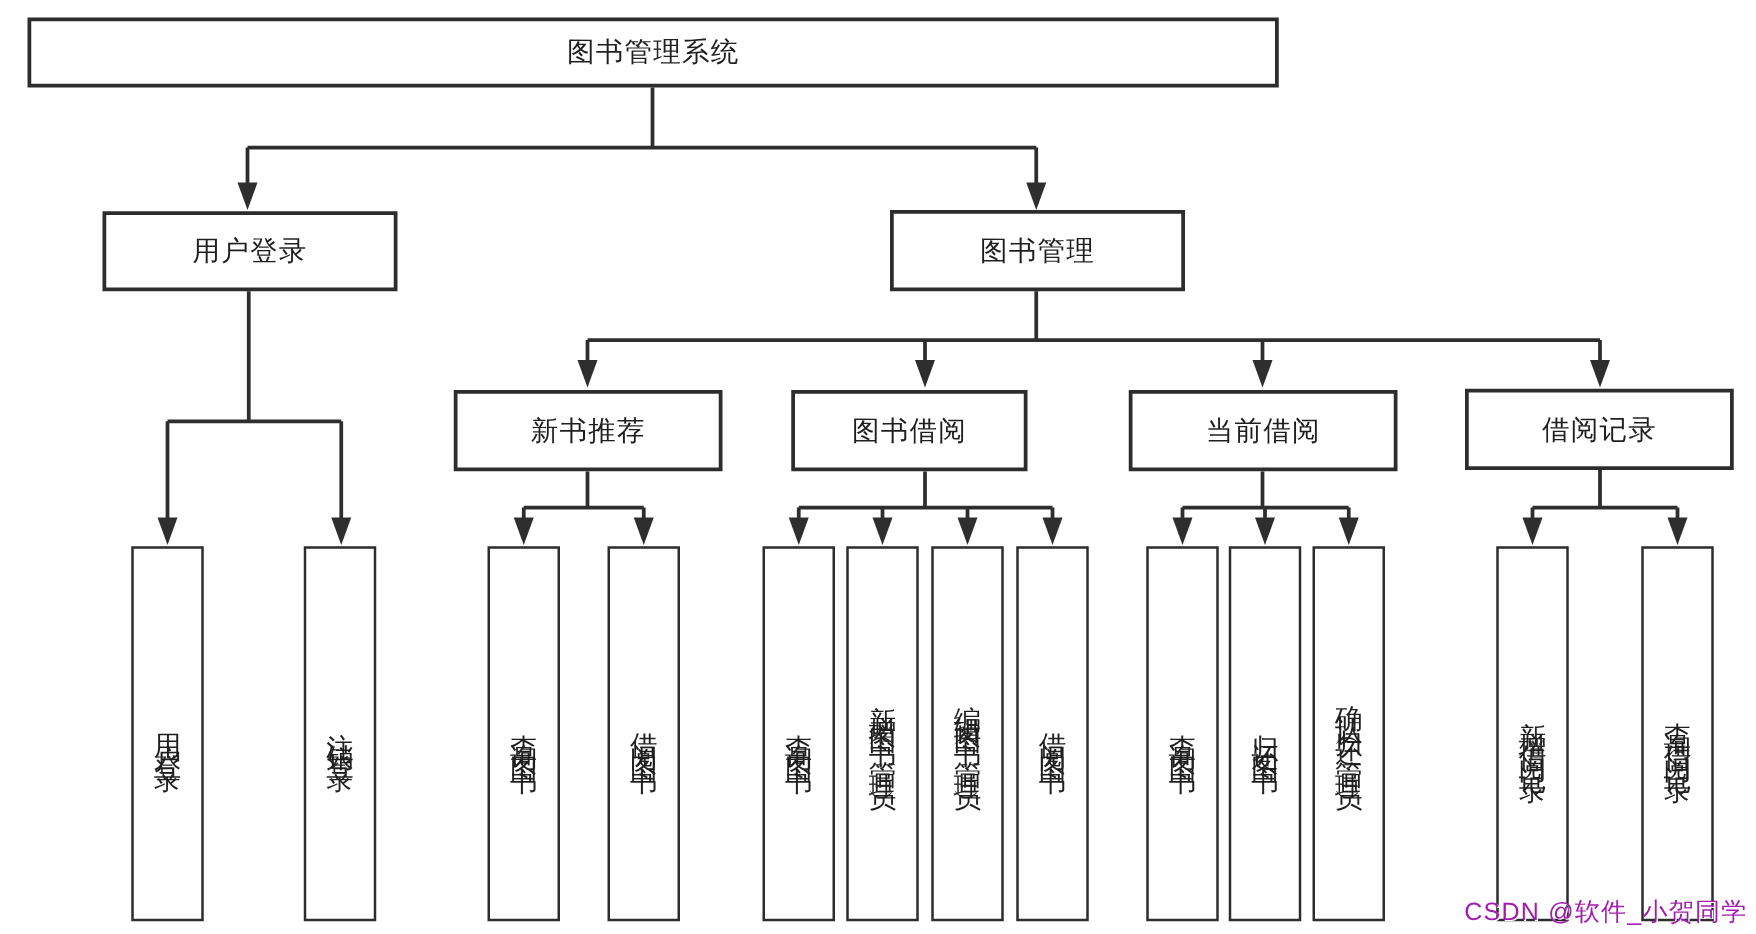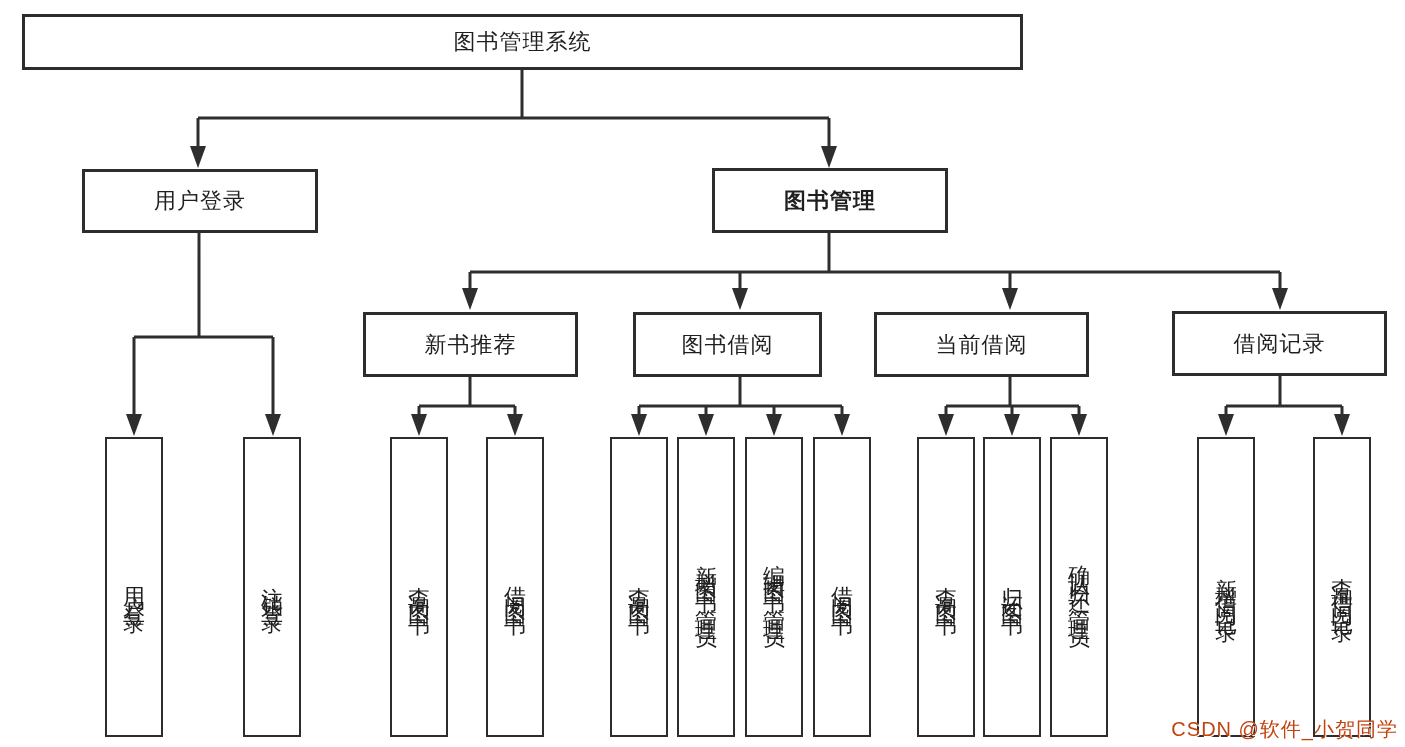--- a/index.html
+++ b/index.html
@@ -38,25 +38,25 @@
     writing-mode: vertical-rl;
     text-orientation: mixed;
     letter-spacing: 9px;
     line-height: 1;
     white-space: nowrap;
   }
   
   #n-root      { left: 22px;   top: 14px;  width: 1001px; height: 56px; }
   
   #n-login     { left: 82px;   top: 169px; width: 236px;  height: 64px; }
-  #n-mgmt      { left: 712px;  top: 168px; width: 236px;  height: 65px; font-weight: bold; }
+  #n-mgmt      { left: 712px;  top: 168px; width: 236px;  height: 65px; }
   
   #n-newrec    { left: 363px;  top: 312px; width: 215px;  height: 65px; justify-content: center; }
   #n-borrow    { left: 633px;  top: 312px; width: 189px;  height: 65px; }
-  #n-current   { left: 874px;  top: 312px; width: 215px;  height: 65px; }
+  #n-current   { left: 903px;  top: 312px; width: 215px;  height: 65px; }
   #n-records   { left: 1172px; top: 311px; width: 215px;  height: 65px; }
   
   .vnode       { top: 437px; width: 58px; height: 300px; }
   #n-login-user    { left: 105px; }
   #n-logout        { left: 243px; }
   #n-rec-query     { left: 390px; }
   #n-rec-borrow    { left: 486px; }
   #n-bor-query     { left: 610px; }
   #n-bor-add       { left: 677px; }
   #n-bor-edit      { left: 745px; }
@@ -64,21 +64,21 @@
   #n-cur-query     { left: 917px; }
   #n-cur-return    { left: 983px; }
   #n-cur-confirm   { left: 1050px; }
   #n-recd-add      { left: 1197px; }
   #n-recd-query    { left: 1313px; }
   .watermark {
     position: absolute;
     right: 7px;
     bottom: 4px;
     font-size: 20px;
-    color: #c2410c;
+    color: #a21caf;
     letter-spacing: 1px;
     z-index: 2;
     text-shadow: 1px 1px 0 #ffffff;
   }
 </style>
 </head>
 <body>
 
 <div class="diagram">
 

